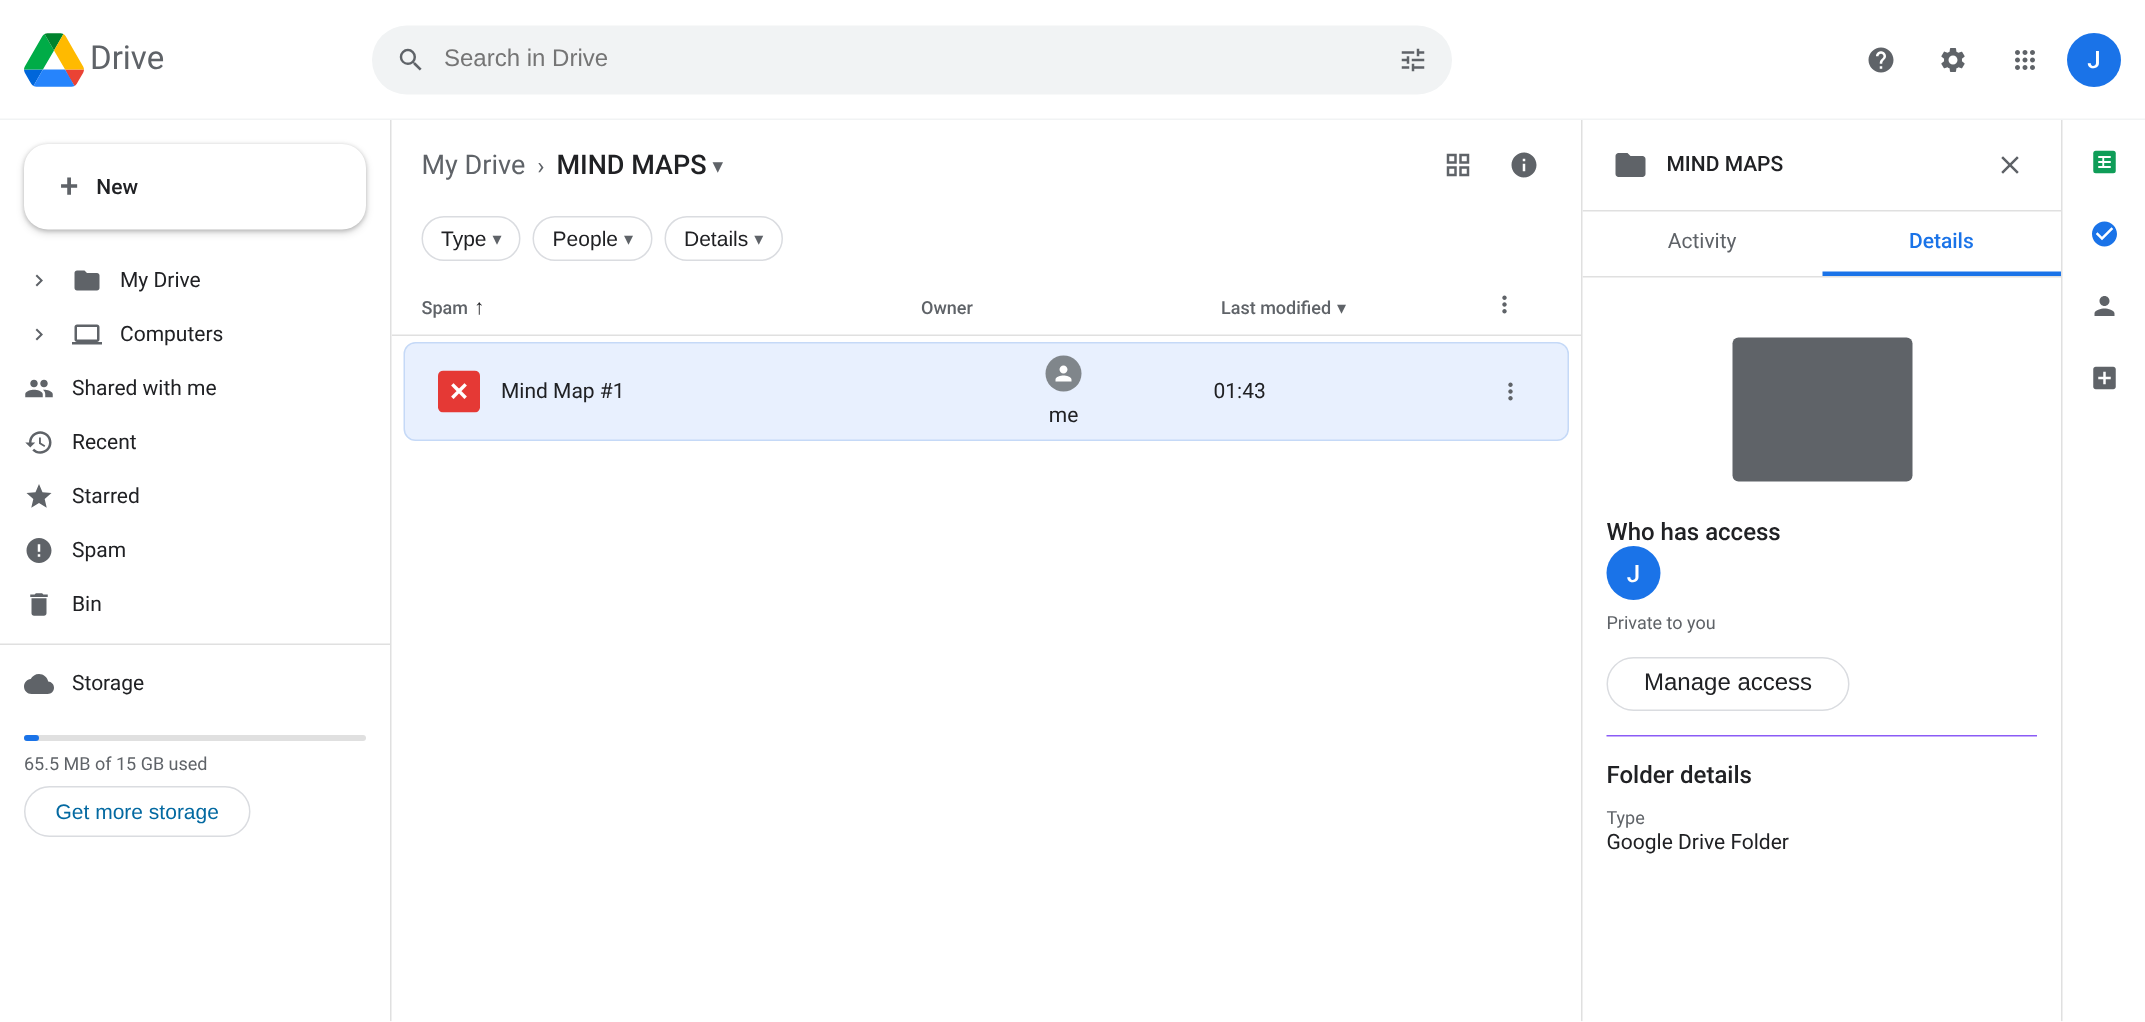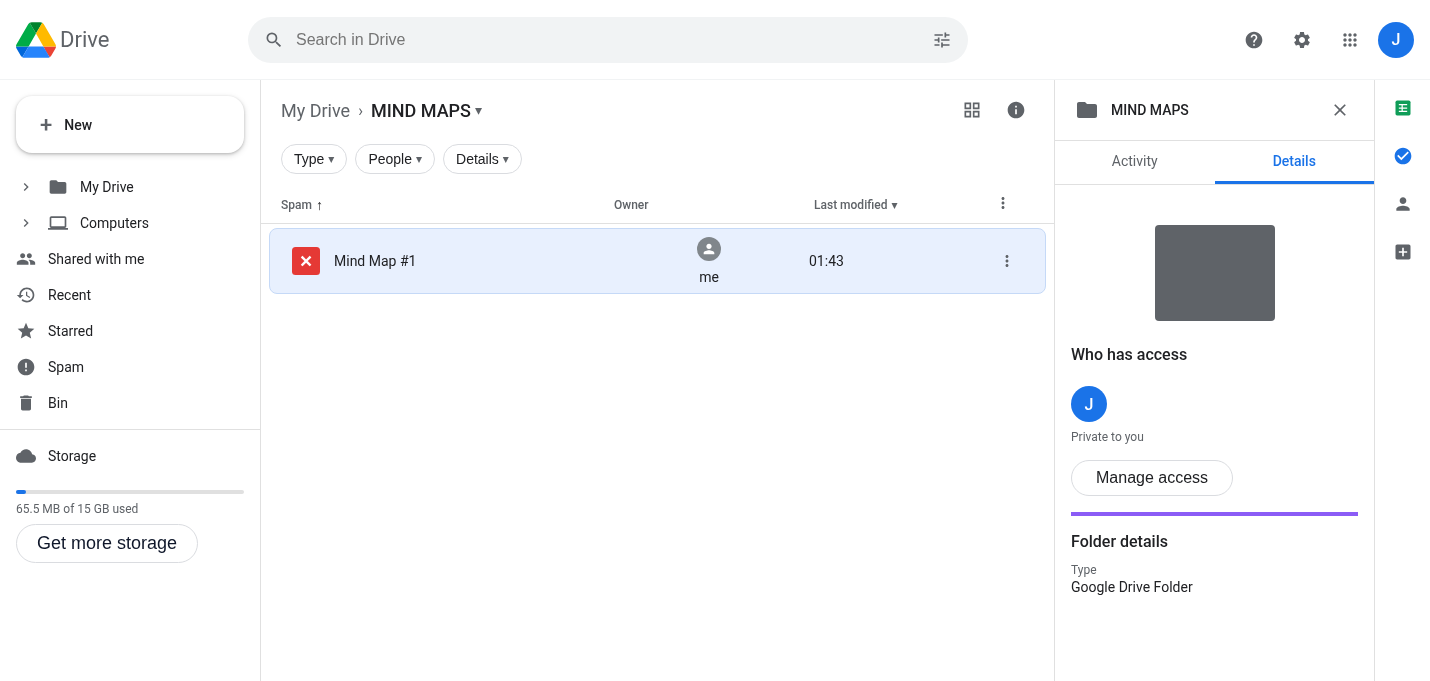--- a/index.html
+++ b/index.html
@@ -25,21 +25,21 @@
     .sidebar { width: 260px; padding: 8px 0; overflow-y: auto; flex-shrink: 0; }
     .new-btn { margin: 8px 16px 16px; display: flex; align-items: center; gap: 12px; padding: 16px 24px; background: #fff; border-radius: 16px; box-shadow: 0 1px 3px rgba(0,0,0,0.2), 0 2px 6px rgba(0,0,0,0.15); cursor: pointer; font-size: 14px; color: #202124; font-weight: 500; width: calc(100% - 32px); }
     .new-plus { font-size: 22px; color: #5f6368; }
     .sidebar-item { display: flex; align-items: center; gap: 12px; padding: 8px 16px; border-radius: 0 24px 24px 0; cursor: pointer; font-size: 14px; color: #202124; margin-right: 16px; }
     .sidebar-item .item-icon { width: 20px; height: 20px; display: flex; align-items: center; justify-content: center; flex-shrink: 0; color: #5f6368; }
     .sidebar-divider { height: 1px; background: #e0e0e0; margin: 8px 0; }
     .storage-section { padding: 16px; }
     .storage-bar-bg { height: 4px; background: #e0e0e0; border-radius: 2px; margin-bottom: 8px; }
     .storage-bar-fill { height: 4px; background: #1a73e8; border-radius: 2px; width: 4.37%; }
     .storage-text { font-size: 12px; color: #5f6368; margin-bottom: 8px; }
-    .get-storage-btn { display: block; padding: 8px 20px; border: 1px solid #dadce0; border-radius: 20px; font-size: 18px; color: #0f172a; cursor: pointer; text-align: center; background: #fff; }
+    .get-storage-btn { display: block; padding: 8px 20px; border: 1px solid #dadce0; border-radius: 20px; font-size: 14px; color: #0369a1; cursor: pointer; text-align: center; background: #fff; }
 
     
     .content-area { flex: 1; display: flex; flex-direction: column; overflow: hidden; border-left: 1px solid #e0e0e0; }
     .content-header { padding: 12px 20px; display: flex; align-items: center; gap: 8px; flex-shrink: 0; }
     .breadcrumb { display: flex; align-items: center; gap: 8px; font-size: 18px; color: #202124; flex: 1; }
     .breadcrumb-link { color: #5f6368; cursor: pointer; font-weight: 400; }
     .breadcrumb-sep { color: #5f6368; font-size: 16px; }
     .breadcrumb-current { display: flex; align-items: center; gap: 4px; font-weight: 500; cursor: pointer; }
     .breadcrumb-chevron { font-size: 14px; color: #5f6368; }
     .header-actions { display: flex; align-items: center; gap: 8px; }
@@ -73,26 +73,26 @@
     .panel-folder-icon { width: 32px; height: 32px; display: flex; align-items: center; justify-content: center; }
     .panel-title { flex: 1; font-size: 14px; font-weight: 500; color: #202124; }
     .panel-close-btn { width: 36px; height: 36px; border-radius: 50%; display: flex; align-items: center; justify-content: center; cursor: pointer; color: #5f6368; }
     .panel-tabs { display: flex; border-bottom: 1px solid #e0e0e0; }
     .panel-tab { flex: 1; padding: 12px; text-align: center; font-size: 14px; color: #5f6368; cursor: pointer; border-bottom: 3px solid transparent; }
     .panel-tab.active { color: #1a73e8; border-bottom-color: #1a73e8; font-weight: 500; }
     .panel-content { padding: 16px; }
     .folder-preview { display: flex; justify-content: center; padding: 24px 0; }
     .folder-img { width: 120px; height: 96px; background: #5f6368; border-radius: 4px; }
     .access-section { padding: 0 0 16px; }
-    .access-title { font-size: 16px; font-weight: 500; color: #202124; margin-bottom: 22px; }
+    .access-title { font-size: 16px; font-weight: 500; color: #202124; margin-bottom: 0; }
     .access-user { display: flex; align-items: center; gap: 12px; margin-bottom: 8px; }
     .access-avatar { width: 36px; height: 36px; border-radius: 50%; background: #1a73e8; color: #fff; display: flex; align-items: center; justify-content: center; font-size: 16px; font-weight: 500; }
     .private-text { font-size: 12px; color: #5f6368; margin-bottom: 16px; }
     .manage-access-btn { display: inline-flex; align-items: center; padding: 8px 24px; border: 1px solid #dadce0; border-radius: 20px; font-size: 16px; color: #202124; cursor: pointer; background: #fff; }
-    .folder-details-section { padding-top: 16px; border-top: 4px solid #8b5cf6; }
+    .folder-details-section { padding-top: 16px; border-top: 1px solid #8b5cf6; }
     .details-title { font-size: 16px; font-weight: 500; color: #202124; margin-bottom: 12px; }
     .details-row { margin-bottom: 12px; }
     .details-label { font-size: 12px; color: #5f6368; margin-bottom: 2px; }
     .details-value { font-size: 14px; color: #202124; }
 
     
     .right-edge { width: 56px; background: #fff; border-left: 1px solid #e0e0e0; display: flex; flex-direction: column; align-items: center; padding: 8px 0; gap: 8px; }
     .edge-icon-btn { width: 40px; height: 40px; border-radius: 50%; display: flex; align-items: center; justify-content: center; cursor: pointer; color: #5f6368; }
   </style>
 </head>

